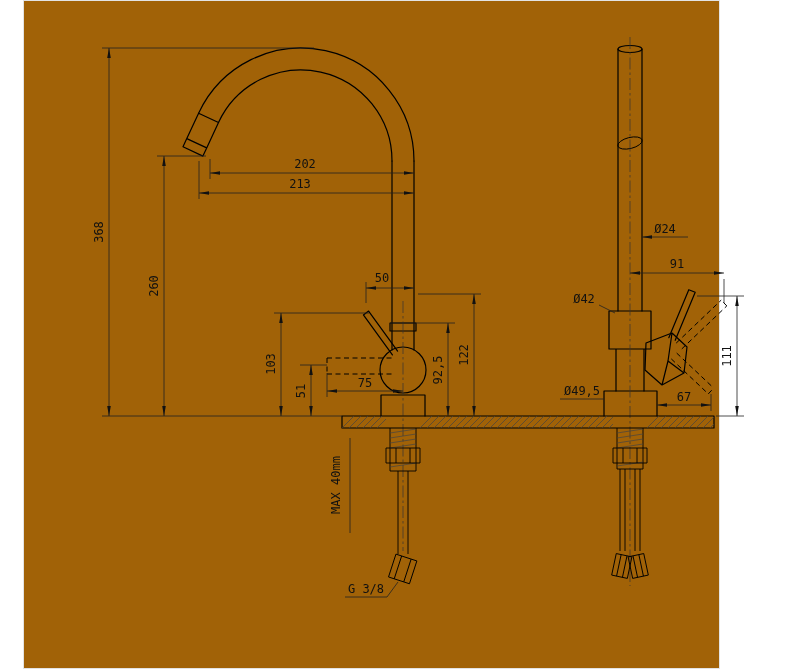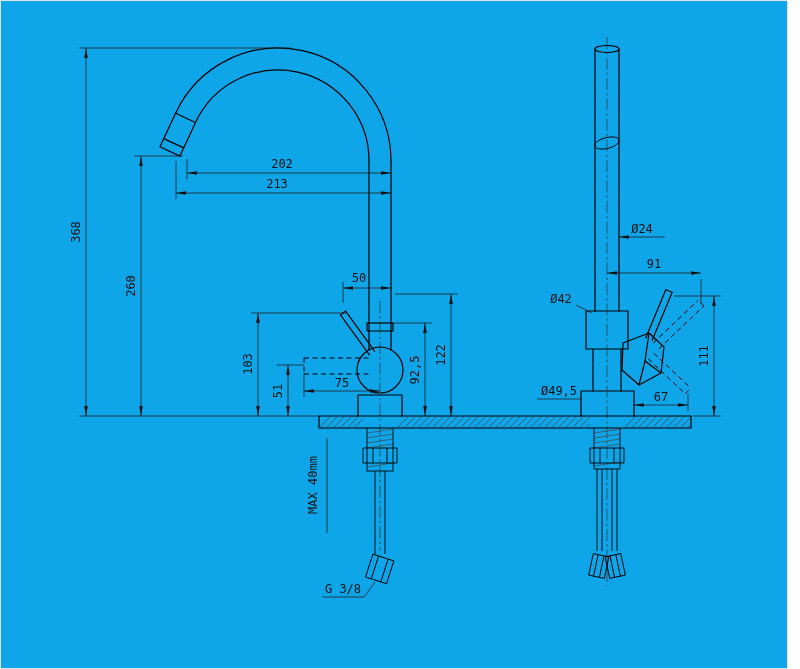--- a/index.html
+++ b/index.html
@@ -1,22 +1,23 @@
 <!DOCTYPE html>
 <html><head>
 <meta charset="utf-8">
 <style>
   html,body{margin:0;padding:0;background:#ffffff;}
   .canvas{
     position:relative;
-    width:788px;height:669px;
-    background:#0ea5e9;
+    width:697px;height:669px;
+    background:#a16207;
     box-sizing:border-box;
     border:1px solid #e3e3e3;
     font-family:"DejaVu Sans Mono", monospace;
+    margin-left:23px;
   }
   svg{display:block;width:800px;height:669px;}
   .object{stroke:#000;stroke-width:1.2;fill:none;stroke-linecap:round;stroke-linejoin:round;}
   .thin{stroke:#000;stroke-width:0.9;fill:none;}
   .hidden{stroke:#000;stroke-width:1;fill:none;stroke-dasharray:5 3.5;}
   .center{stroke:#333;stroke-width:0.7;fill:none;stroke-dasharray:12 3 2.5 3;}
   .dim{stroke:#222;stroke-width:0.8;fill:none;}
   .hatch{stroke:#444;stroke-width:0.7;fill:none;}
   .arrows{fill:#111;stroke:none;}
   text.lbl{font-family:"DejaVu Sans Mono", monospace;font-size:12px;fill:#111;}

